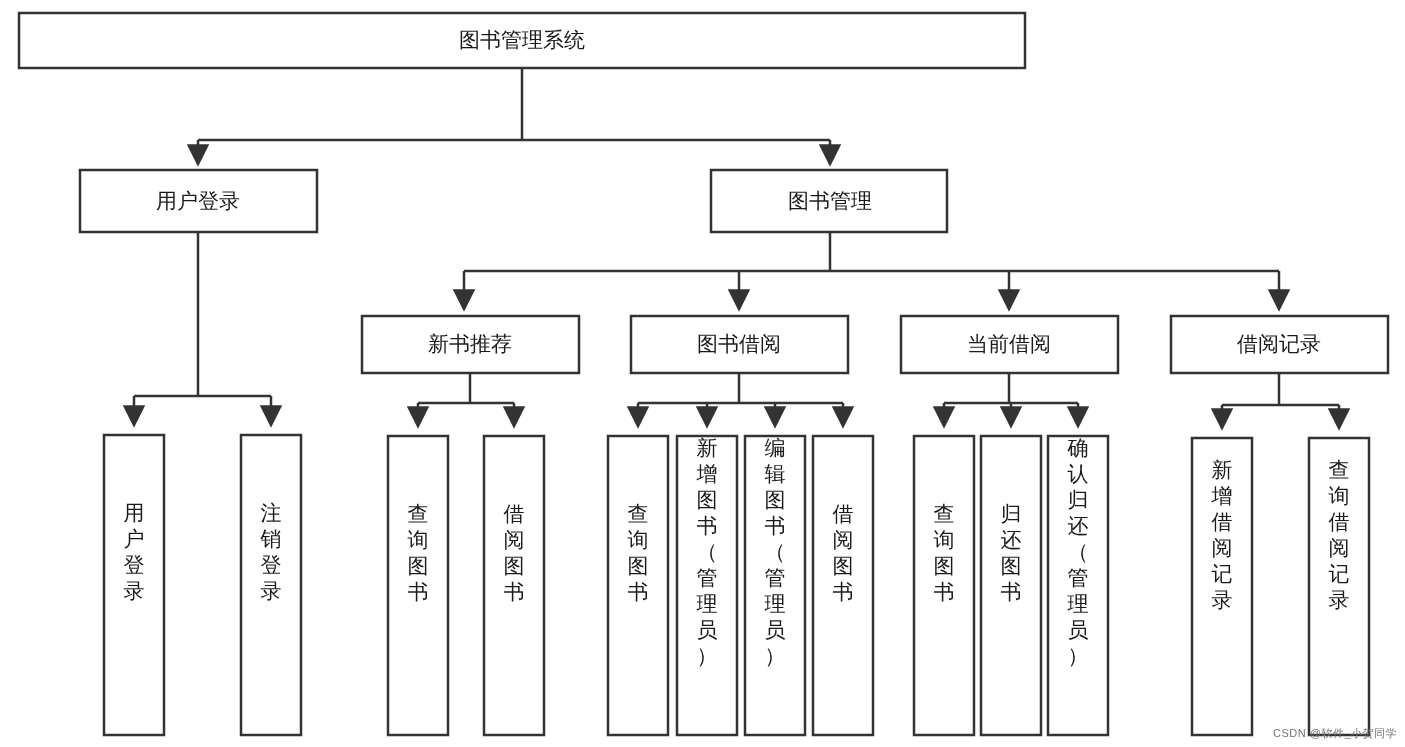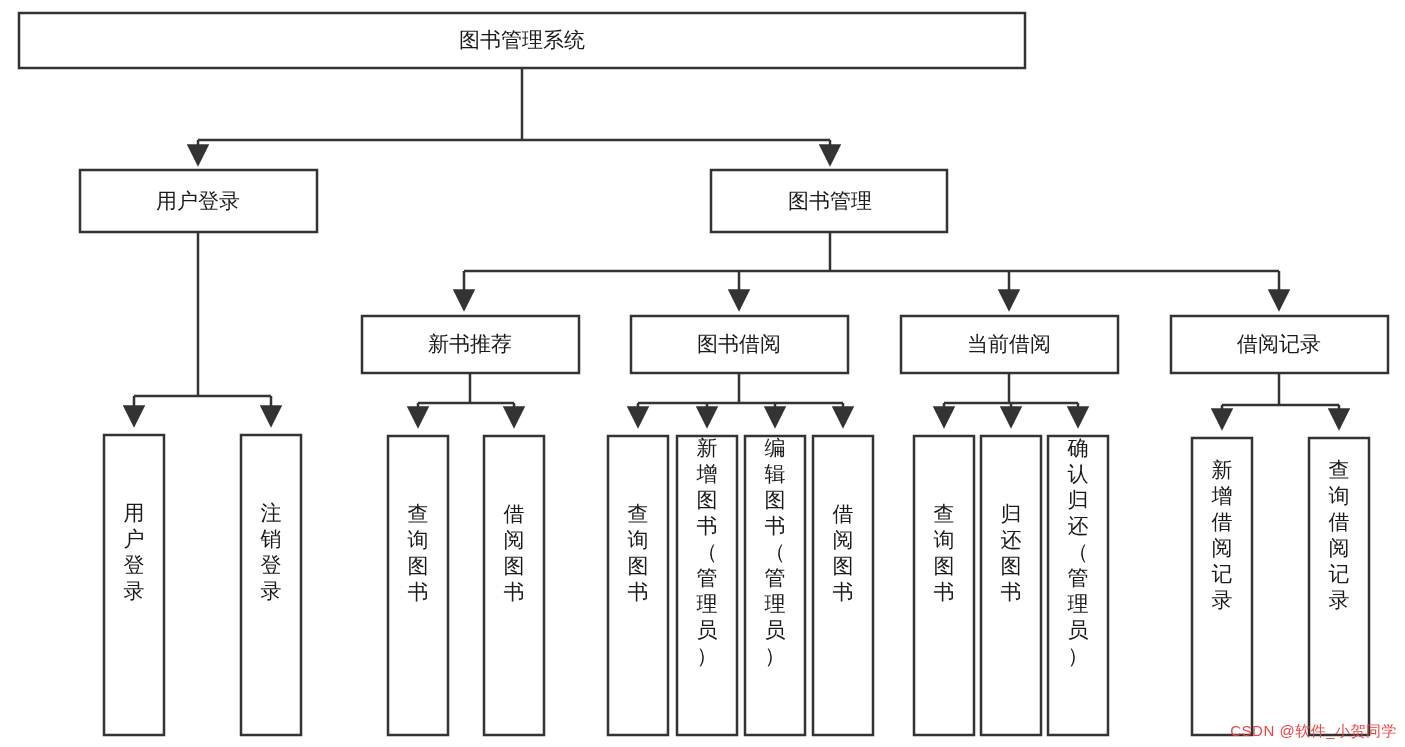--- a/index.html
+++ b/index.html
@@ -52,22 +52,22 @@
   }
   .arrow-head {
     fill: #333333;
     stroke: none;
   }
   .watermark {
     position: absolute;
     right: 8px;
     bottom: 6px;
     font-family: "Liberation Sans", "DejaVu Sans", sans-serif;
-    font-size: 15px;
-    color: #ef4444;
+    font-size: 11px;
+    color: #737373;
     letter-spacing: 0.5px;
     white-space: nowrap;
     user-select: none;
   }
 </style>
 </head>
 <body>
 
 <div id="diagram-root">
 

